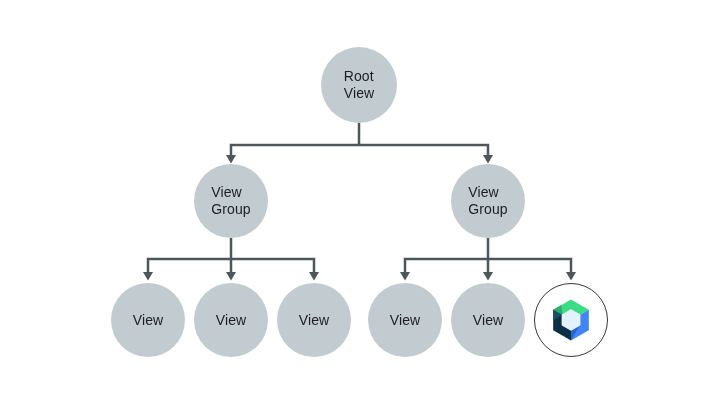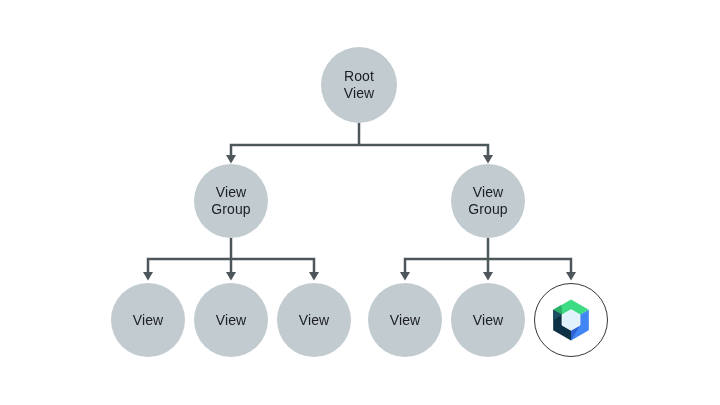--- a/index.html
+++ b/index.html
@@ -26,21 +26,21 @@
   .arrow{fill:var(--line);stroke:none;}
   .node{
     position:absolute;border-radius:50%;
     background:var(--node-fill);
     display:flex;align-items:center;justify-content:center;
     box-sizing:border-box;
   }
   .node-label{
     color:var(--text);
     font-size:14px;line-height:17px;
-    text-align:center;white-space:pre-line;
+    white-space:pre-line;
     letter-spacing:0.1px;
   }
   .node--compose{
     background:#ffffff;
     border:1.6px solid var(--compose-ring);
   }
   .compose-logo{display:block;}
 </style>
 </head>
 <body>

